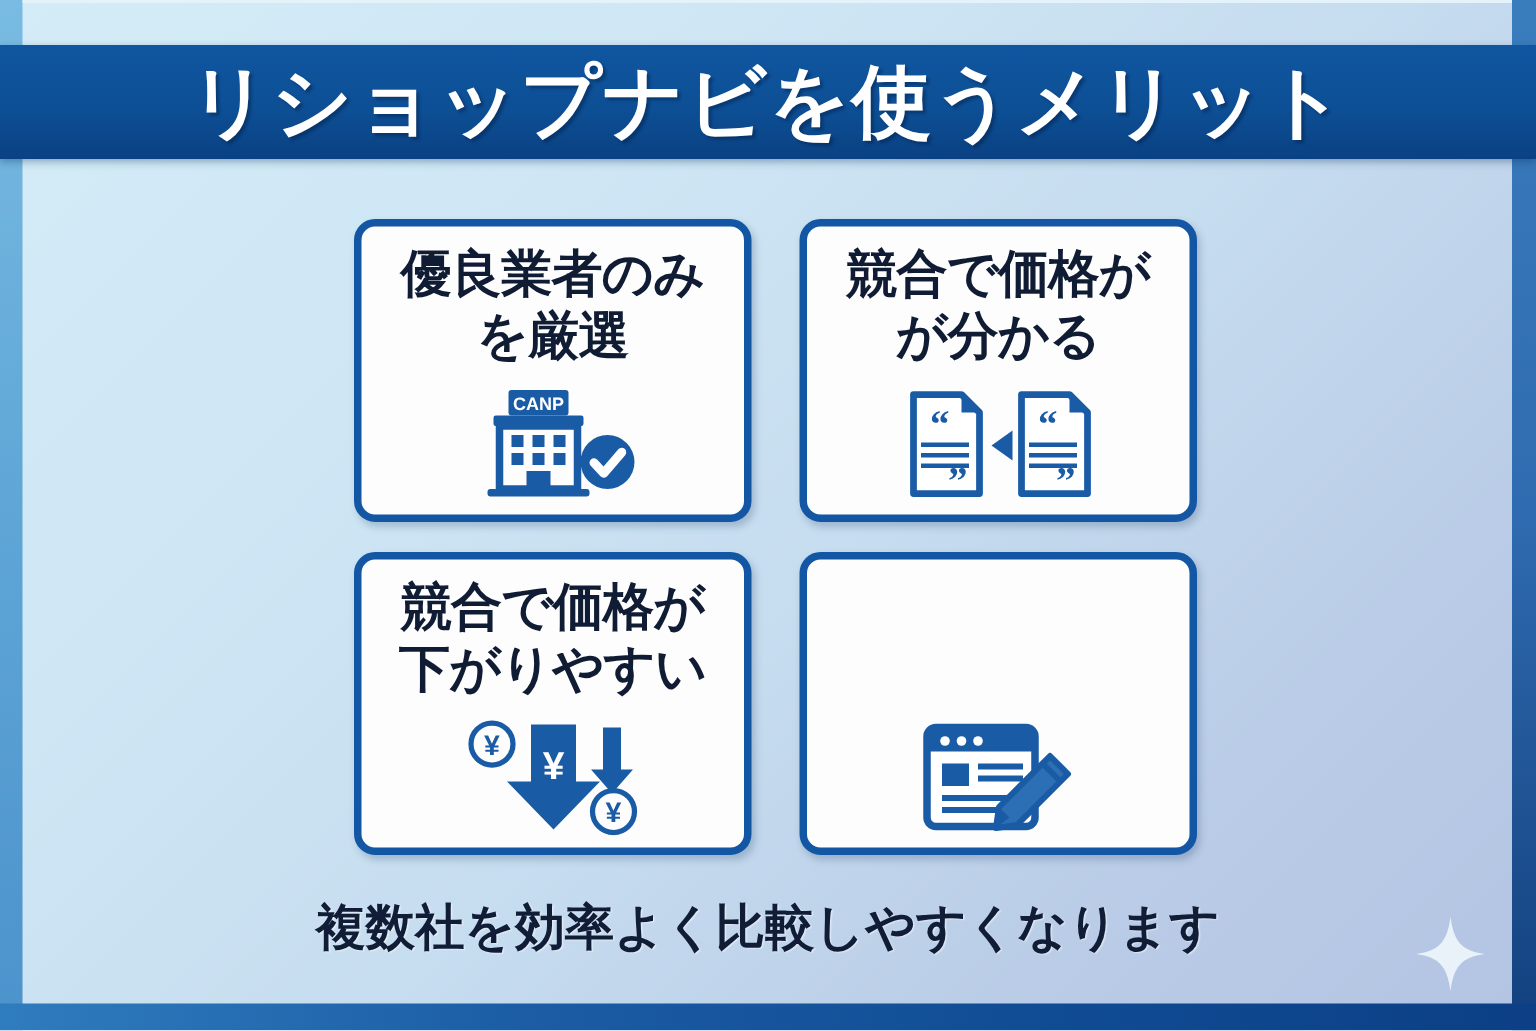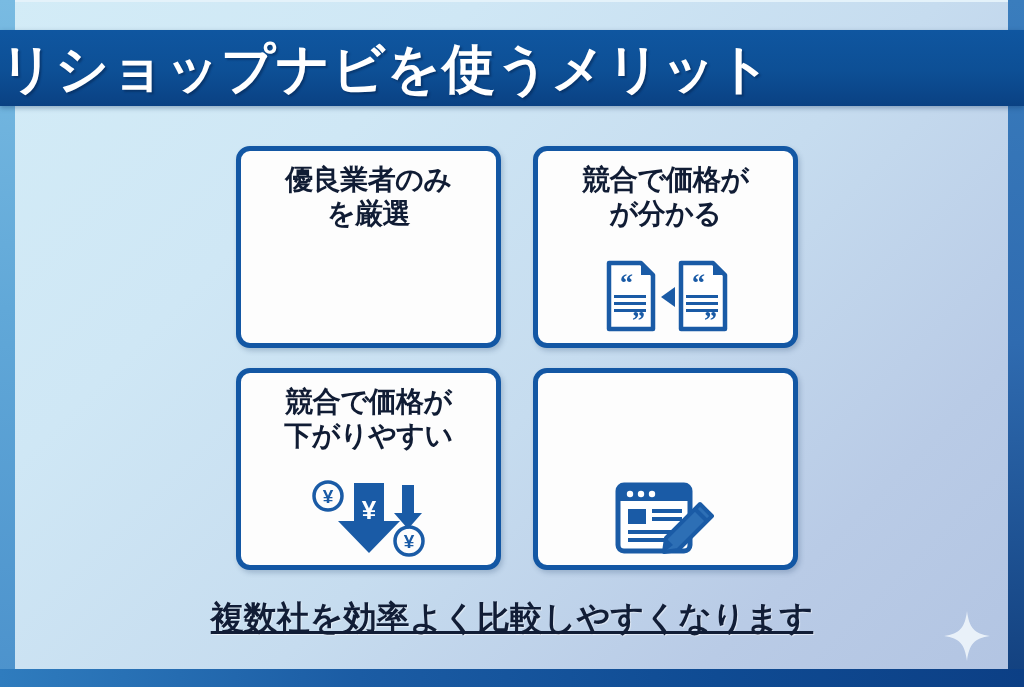--- a/index.html
+++ b/index.html
@@ -50,20 +50,21 @@
   
   .banner {
     position: absolute;
     left: 0;
     top: 30px;
     width: 1024px;
     height: 76px;
     background: linear-gradient(180deg, #0f56a0 0%, #0d4f95 55%, #0a4183 100%);
     display: flex;
     align-items: center;
+    justify-content: center;
     box-shadow: 0 2px 5px rgba(10, 45, 95, 0.35);
   }
   .banner-title {
     color: #ffffff;
     font-size: 53px;
     font-weight: bold;
     letter-spacing: 1px;
     line-height: 1;
     text-shadow: 2px 2px 2px rgba(5, 30, 70, 0.45);
     white-space: nowrap;
@@ -87,21 +88,21 @@
     box-shadow: 2px 3px 5px rgba(40, 70, 110, 0.25);
     display: flex;
     flex-direction: column;
     align-items: center;
     justify-content: flex-start;
     padding-top: 12px;
     box-sizing: border-box;
   }
   .card-title {
     color: #101c34;
-    font-size: 28px;
+    font-size: 34px;
     font-weight: bold;
     line-height: 1.2;
     text-align: center;
     white-space: pre-line;
     letter-spacing: -0.5px;
   }
   .card-icon {
     margin-top: auto;
     margin-bottom: 8px;
     display: flex;
@@ -117,21 +118,20 @@
     top: 596px;
     width: 1024px;
     text-align: center;
   }
   .footer-text {
     color: #111d36;
     font-size: 33px;
     font-weight: bold;
     letter-spacing: 0px;
     text-shadow: 1px 1px 1px rgba(255,255,255,0.5);
-    text-decoration: underline;
   }
 
   .sparkle {
     position: absolute;
     right: 34px;
     bottom: 26px;
     width: 46px;
     height: 50px;
   }
 </style>
@@ -147,20 +147,47 @@
 
   <div class="banner">
     <div class="banner-title">リショップナビを使うメリット</div>
   </div>
 
   <div class="grid">
 
     <div class="card">
       <div class="card-title">優良業者のみ
 を厳選</div>
+      <div class="card-icon">
+        <svg width="112" height="76" viewBox="0 0 112 76" xmlns="http://www.w3.org/2000/svg">
+          <g fill="#1a5ba6">
+
+            <rect x="26" y="2" width="40" height="17" rx="2"></rect>
+            <text x="46" y="15.5" font-family="Liberation Sans, sans-serif" font-size="12" font-weight="bold" fill="#ffffff" text-anchor="middle">CANP</text>
+
+            <rect x="16" y="19" width="60" height="7" rx="1.5"></rect>
+
+            <rect x="20" y="26" width="52" height="42" fill="none" stroke="#1a5ba6" stroke-width="5"></rect>
+
+            <rect x="28" y="32" width="8" height="8"></rect>
+            <rect x="42" y="32" width="8" height="8"></rect>
+            <rect x="56" y="32" width="8" height="8"></rect>
+            <rect x="28" y="44" width="8" height="8"></rect>
+            <rect x="42" y="44" width="8" height="8"></rect>
+            <rect x="56" y="44" width="8" height="8"></rect>
+
+            <rect x="38" y="56" width="16" height="12"></rect>
+
+            <rect x="12" y="68" width="68" height="5" rx="2"></rect>
+          </g>
+
+          <circle cx="92" cy="50" r="18" fill="#1a5ba6"></circle>
+          <path d="M83 50.5 l6.5 7 L101.5 43.5" fill="none" stroke="#ffffff" stroke-width="6" stroke-linecap="round" stroke-linejoin="round"></path>
+        </svg>
+      </div>
     </div>
 
     <div class="card">
       <div class="card-title">競合で価格が
 が分かる</div>
       <div class="card-icon">
         <svg width="126" height="74" viewBox="0 0 126 74" xmlns="http://www.w3.org/2000/svg">
           <g fill="#1a5ba6">
 
             <path d="M6 4 h32 l12 12 v54 h-44 z" fill="#ffffff" stroke="#1a5ba6" stroke-width="4.5" stroke-linejoin="round"></path>

